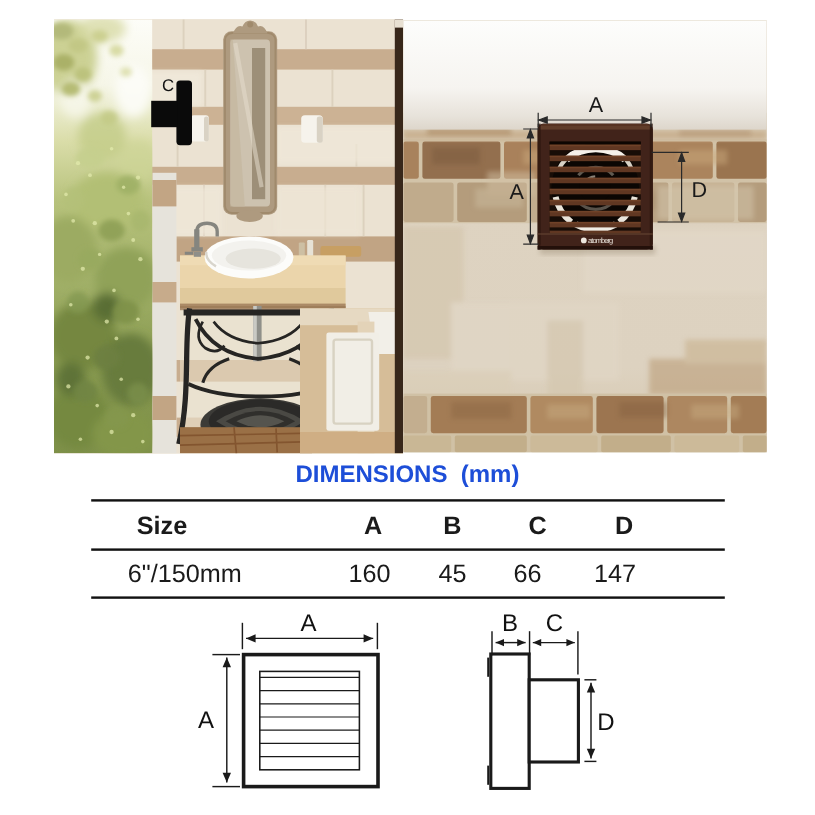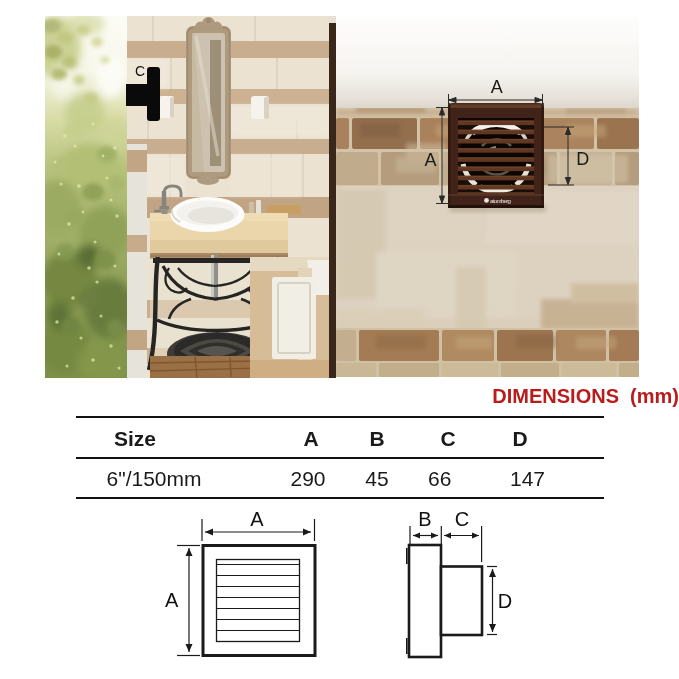--- a/index.html
+++ b/index.html
@@ -407,40 +407,40 @@
     <line x1="232" y1="110.5" x2="232" y2="167.5"></line>
     <path d="M232 110.5 l-2.6 7 h5.2 z M232 167.5 l-2.6 -7 h5.2 z" fill="#2a2a2a"></path>
   </g>
   <g font-family="Liberation Sans, sans-serif" font-size="18" fill="#1a1a1a">
     <text x="160.7" y="76" text-anchor="middle">A</text>
     <text x="94.5" y="149" text-anchor="middle">A</text>
     <text x="246.7" y="147.5" text-anchor="middle">D</text>
   </g>
 </svg>
 
-<div class="abs" style="left:0;top:385px;width:679px;text-align:right;font-size:20px;font-weight:bold;color:#b91c1c;">DIMENSIONS&nbsp;&nbsp;(mm)</div>
+<div class="abs" style="left:0;top:385px;width:679px;text-align:center;font-size:20px;font-weight:bold;color:#1d4ed8;">DIMENSIONS&nbsp;&nbsp;(mm)</div>
 
 <div class="abs" style="left:76px;top:416px;width:528px;height:2px;background:#111;"></div>
 
 <div class="abs" style="left:0;top:427px;width:679px;font-size:21px;font-weight:bold;color:#1a1a1a;">
   <span class="abs" style="left:114px;width:80px;text-align:left;">Size</span>
   <span class="abs" style="left:291px;width:40px;text-align:center;">A</span>
   <span class="abs" style="left:357px;width:40px;text-align:center;">B</span>
   <span class="abs" style="left:428px;width:40px;text-align:center;">C</span>
   <span class="abs" style="left:500px;width:40px;text-align:center;">D</span>
 </div>
 
 <div class="abs" style="left:76px;top:457px;width:528px;height:2px;background:#111;"></div>
 
 <div class="abs" style="left:0;top:467px;width:679px;font-size:21px;color:#1a1a1a;">
   <span class="abs" style="left:104px;width:100px;text-align:center;">6"/150mm</span>
-  <span class="abs" style="left:283px;width:50px;text-align:center;">290</span>
+  <span class="abs" style="left:283px;width:50px;text-align:center;">160</span>
   <span class="abs" style="left:357px;width:40px;text-align:center;">45</span>
   <span class="abs" style="left:428px;width:40px;text-align:left;">66</span>
-  <span class="abs" style="left:495px;width:50px;text-align:right;">147</span>
+  <span class="abs" style="left:495px;width:50px;text-align:left;">147</span>
 </div>
 
 <div class="abs" style="left:76px;top:497px;width:528px;height:2px;background:#111;"></div>
 
 <svg class="abs" style="left:150px;top:505px;" width="180" height="165" viewBox="0 0 180 165">
 
   <rect x="53" y="40.5" width="112" height="110" fill="#fff" stroke="#1a1a1a" stroke-width="3"></rect>
 
   <rect x="66.5" y="54.5" width="83" height="82" fill="#fff" stroke="#1a1a1a" stroke-width="1.3"></rect>
   <g stroke="#1a1a1a" stroke-width="1">

